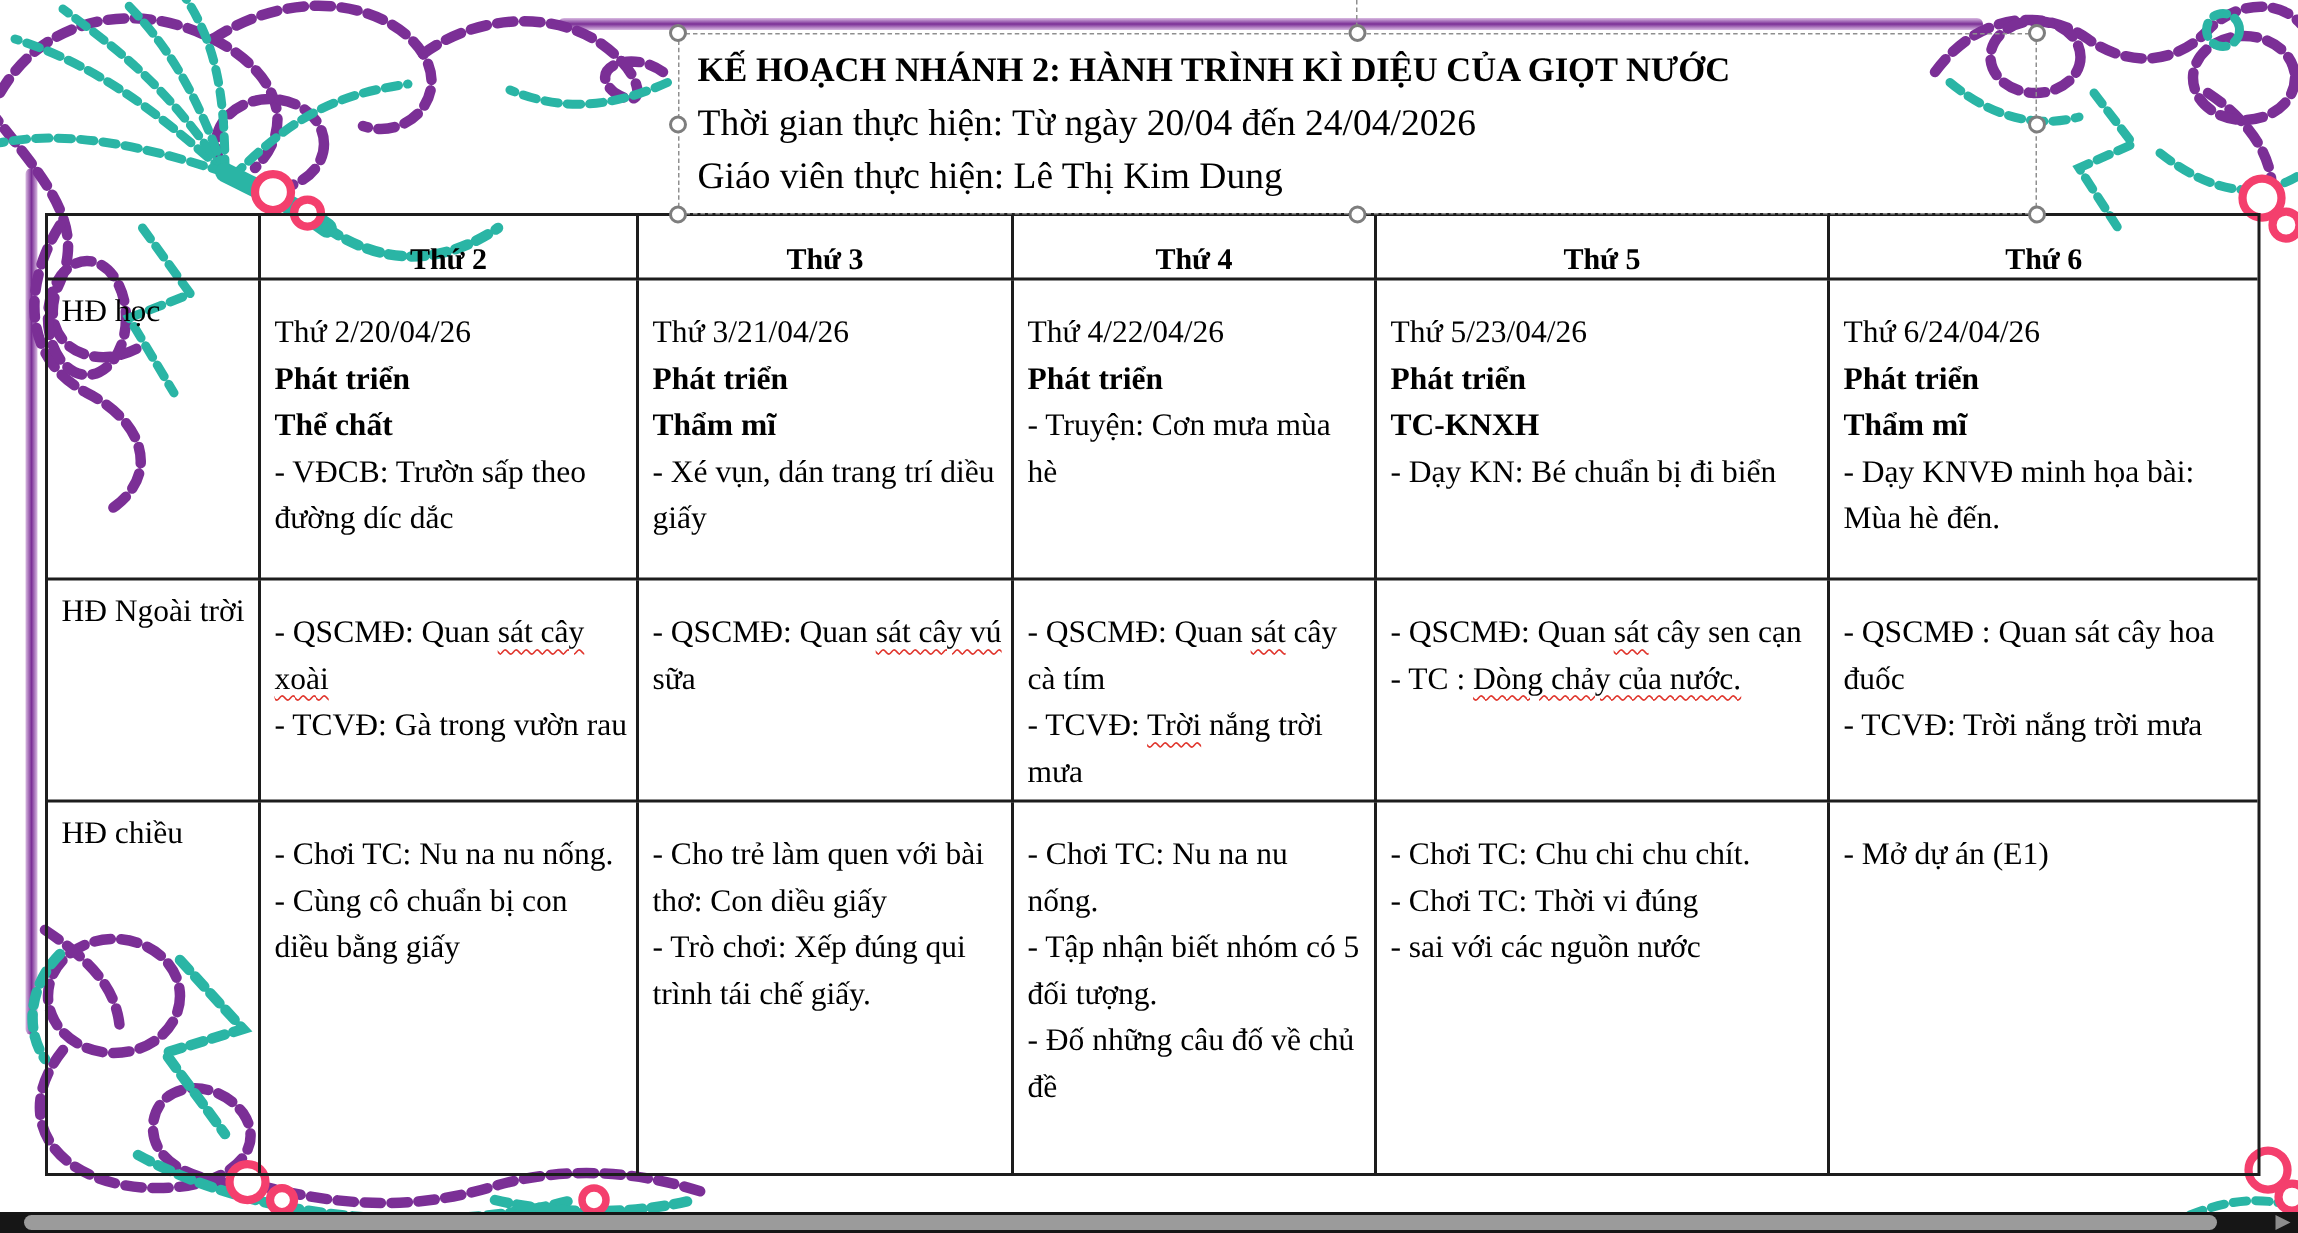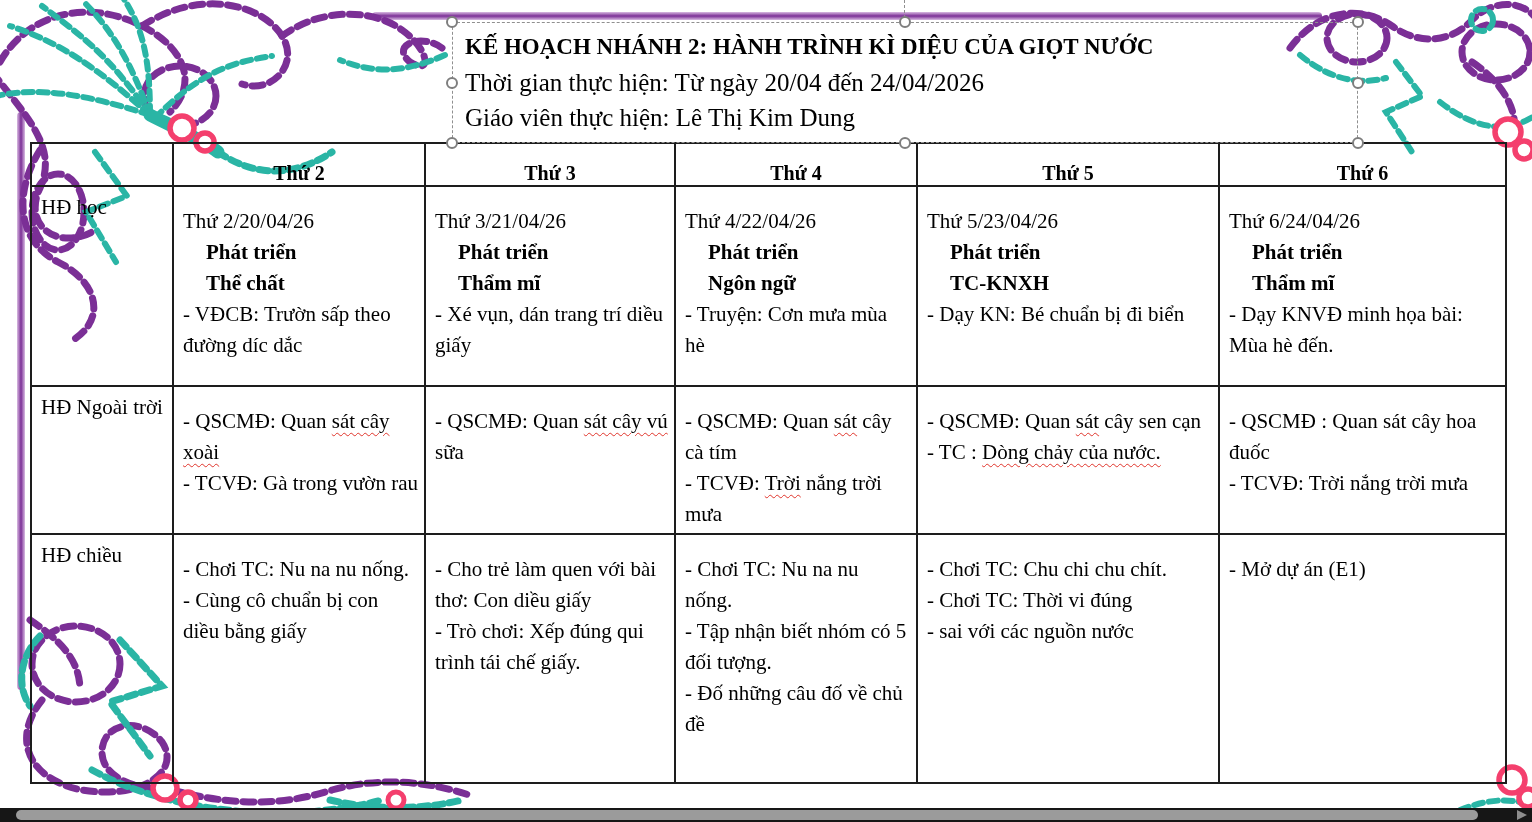--- a/index.html
+++ b/index.html
@@ -21,21 +21,21 @@
               grid-template-columns:142px 252px 250px 242px 302px 285px;
               grid-template-rows:43px 200px 148px 247px;
               border:2px solid #1d1d1d;background:transparent;}
   .cell{border-right:2px solid #1d1d1d;border-bottom:2px solid #1d1d1d;box-sizing:border-box;
         padding:19px 6px 3px 9px;overflow:hidden;font-size:21px;}
   .cell:nth-child(6n){border-right:none;}
   .cell:nth-last-child(-n+6){border-bottom:none;}
   .cell.header{display:flex;align-items:flex-end;justify-content:center;font-size:20px;padding:0;font-weight:bold;}
   .cell.rowlabel{padding-top:8px;}
   .line{line-height:31px;}
-  .line.bold{font-weight:bold;margin-left:23px;}
+  .line.bold{font-weight:bold;}
   .line.center{text-align:left;}
   .wavy{text-decoration-line:underline;text-decoration-style:wavy;
         text-decoration-color:#e0352c;text-decoration-thickness:1px;text-underline-offset:4px;}
 
   
   .bottombar{position:absolute;left:0;top:808px;width:1532px;height:14px;background:#161616;z-index:6;}
   .thumb{position:absolute;left:16px;top:2px;width:1462px;height:10px;background:#9b9b9b;border-radius:5px;}
   .scroll-arrow{position:absolute;right:5px;top:2px;width:0;height:0;
                 border-left:10px solid #8d8d8d;border-top:5px solid transparent;border-bottom:5px solid transparent;}
 </style>
@@ -167,21 +167,20 @@
       </div>
       <div class="cell ">
         <div class="line">Thứ 3/21/04/26</div>
         <div class="line bold">Phát triển</div>
         <div class="line bold center">Thẩm mĩ</div>
         <div class="line">- Xé vụn, dán trang trí diều giấy</div>
       </div>
       <div class="cell ">
         <div class="line">Thứ 4/22/04/26</div>
         <div class="line bold">Phát triển</div>
-        <div class="line bold center">Ngôn ngữ</div>
         <div class="line">- Truyện: Cơn mưa mùa hè</div>
       </div>
       <div class="cell ">
         <div class="line">Thứ 5/23/04/26</div>
         <div class="line bold">Phát triển</div>
         <div class="line bold center">TC-KNXH</div>
         <div class="line">- Dạy KN: Bé chuẩn bị đi biển</div>
       </div>
       <div class="cell ">
         <div class="line">Thứ 6/24/04/26</div>

